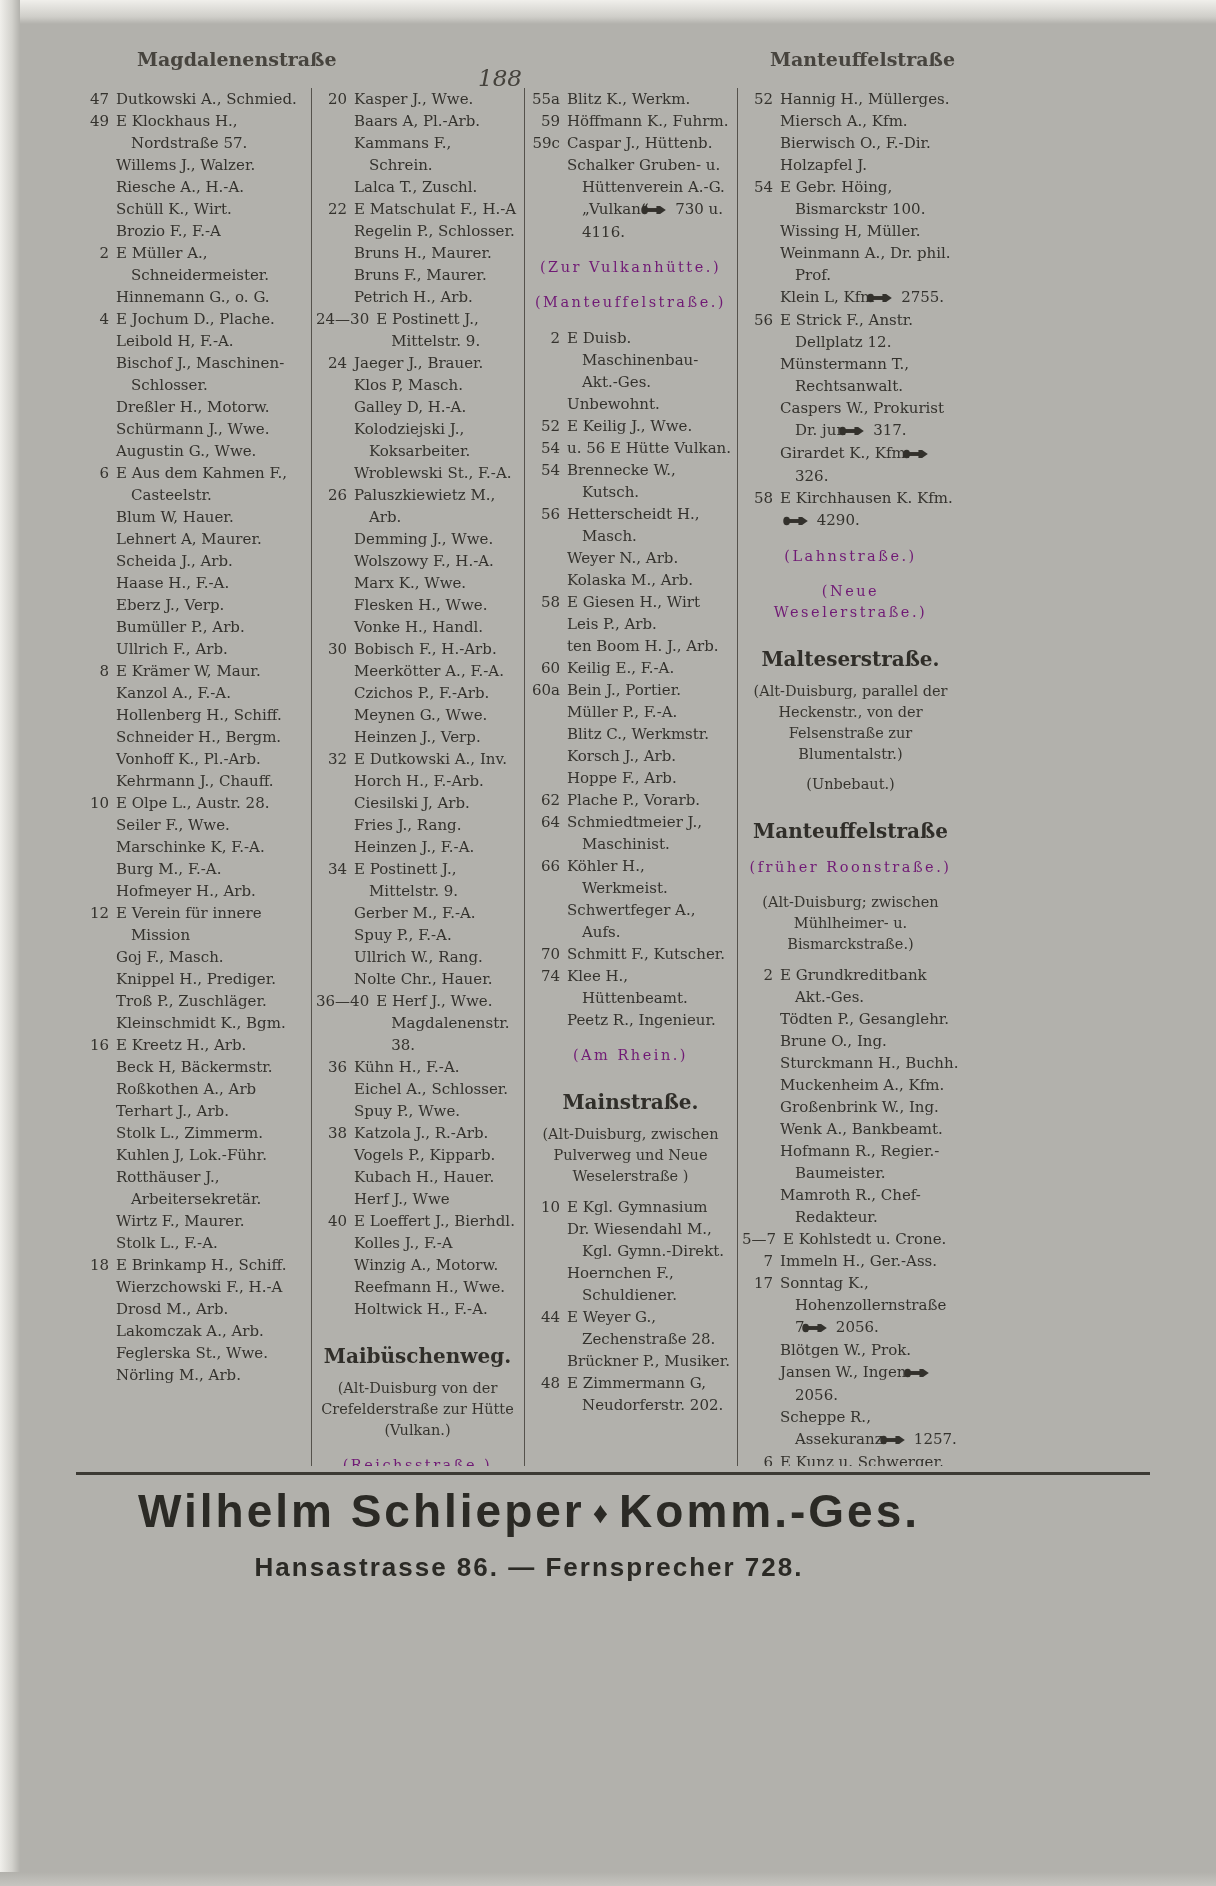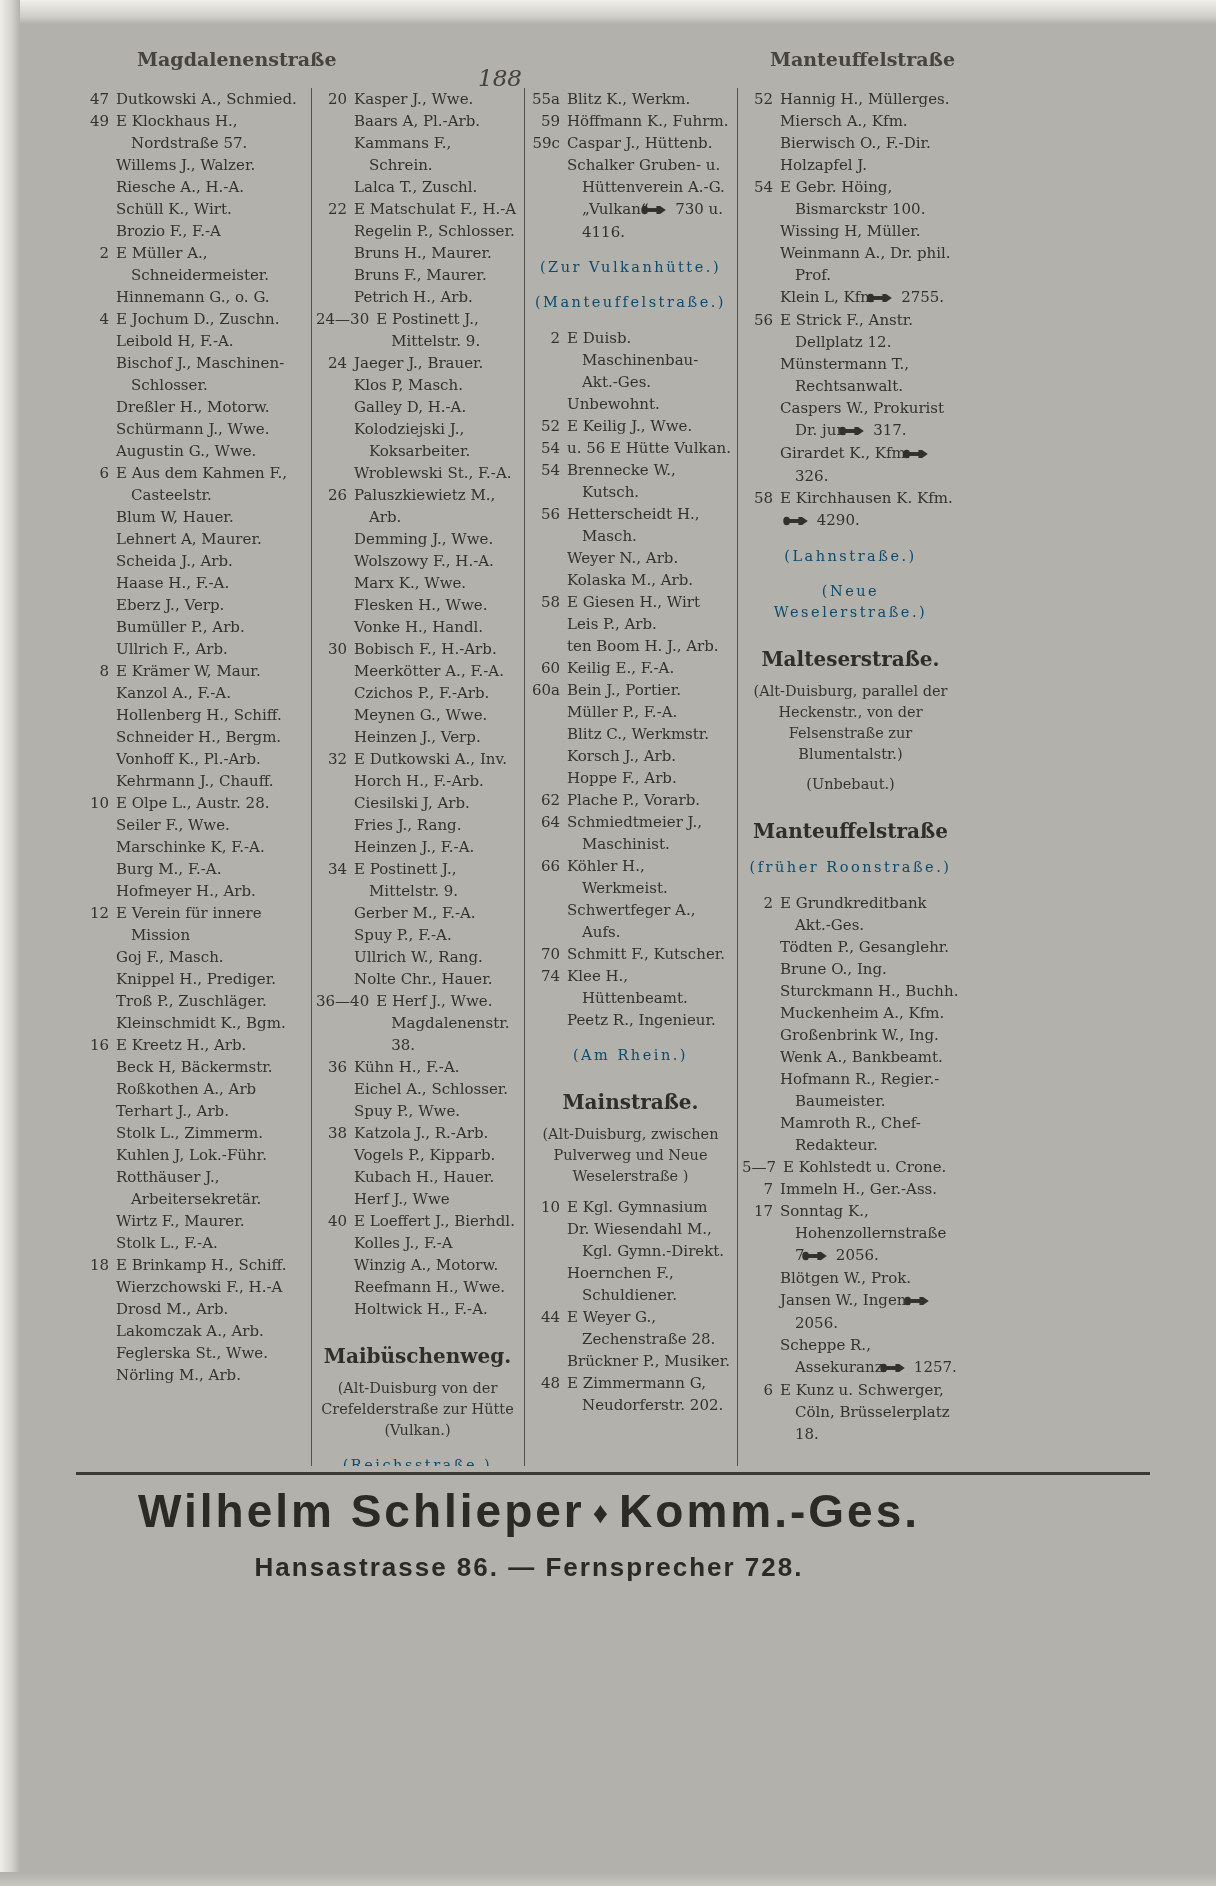--- a/index.html
+++ b/index.html
@@ -36,21 +36,21 @@
 
   .entry{display:flex;font-size:15px;line-height:22px;color:#34322d;}
   .entry .num{min-width:31px;text-align:right;margin-right:7px;flex-shrink:0;
     white-space:nowrap;}
   .entry .txt{flex:1;padding-left:15px;text-indent:-15px;}
 
   .head{font-size:20px;font-weight:bold;text-align:center;color:#302e29;
     margin:24px 0 10px 0;line-height:24px;}
   .note{font-size:14.5px;line-height:21px;text-align:center;margin:9px 0;color:#37352f;}
   .snote{font-size:14.5px;line-height:21px;text-align:center;letter-spacing:2.5px;
-    margin:14px 0;color:#0c4a6e;}
+    margin:14px 0;color:#701a75;}
 
   .tel{display:inline-block;vertical-align:-1px;margin:0 3px;}
 
   
   .footrule{position:absolute;left:76px;top:1472px;width:1074px;height:3px;background:#3c3a34;}
   .ad{position:absolute;left:84px;top:1484px;width:890px;text-align:center;color:#2b2a25;}
   .ad .ad1{font-family:"Liberation Sans","DejaVu Sans",sans-serif;
     font-weight:bold;font-size:46px;letter-spacing:3px;line-height:54px;}
   .ad .ad1 .diamond{font-size:30px;vertical-align:4px;padding:0 8px;}
   .ad .ad2{font-family:"Liberation Sans","DejaVu Sans",sans-serif;
@@ -99,21 +99,21 @@
         <div class="entry">
           <span class="num">2</span>
           <span class="txt">E Müller A., Schneidermeister.</span>
         </div>
         <div class="entry">
           <span class="num"></span>
           <span class="txt">Hinnemann G., o. G.</span>
         </div>
         <div class="entry">
           <span class="num">4</span>
-          <span class="txt">E Jochum D., Zuschn.</span>
+          <span class="txt">E Jochum D., Plache.</span>
         </div>
         <div class="entry">
           <span class="num"></span>
           <span class="txt">Leibold H, F.-A.</span>
         </div>
         <div class="entry">
           <span class="num"></span>
           <span class="txt">Bischof J., Maschinen-Schlosser.</span>
         </div>
         <div class="entry">
@@ -705,20 +705,21 @@
                 <path d="M19 1.2 l4.5 0 7 4.8 -7 4.8 -4.5 0 z" fill="#33312c"></path>
               </svg></span> 4290.</span>
         </div>
         <div class="snote">(Lahnstraße.)</div>
         <div class="snote">(Neue Weselerstraße.)</div>
         <div class="head">Malteserstraße.</div>
         <div class="note">(Alt-Duisburg, parallel der Heckenstr., von der Felsenstraße zur Blumentalstr.)</div>
         <div class="note">(Unbebaut.)</div>
         <div class="head">Manteuffelstraße</div>
         <div class="snote">(früher Roonstraße.)</div>
+        <div class="note">(Alt-Duisburg; zwischen Mühlheimer- u. Bismarckstraße.)</div>
         <div class="entry">
           <span class="num">2</span>
           <span class="txt">E Grundkreditbank Akt.-Ges.</span>
         </div>
         <div class="entry">
           <span class="num"></span>
           <span class="txt">Tödten P., Gesanglehr.</span>
         </div>
         <div class="entry">
           <span class="num"></span>

